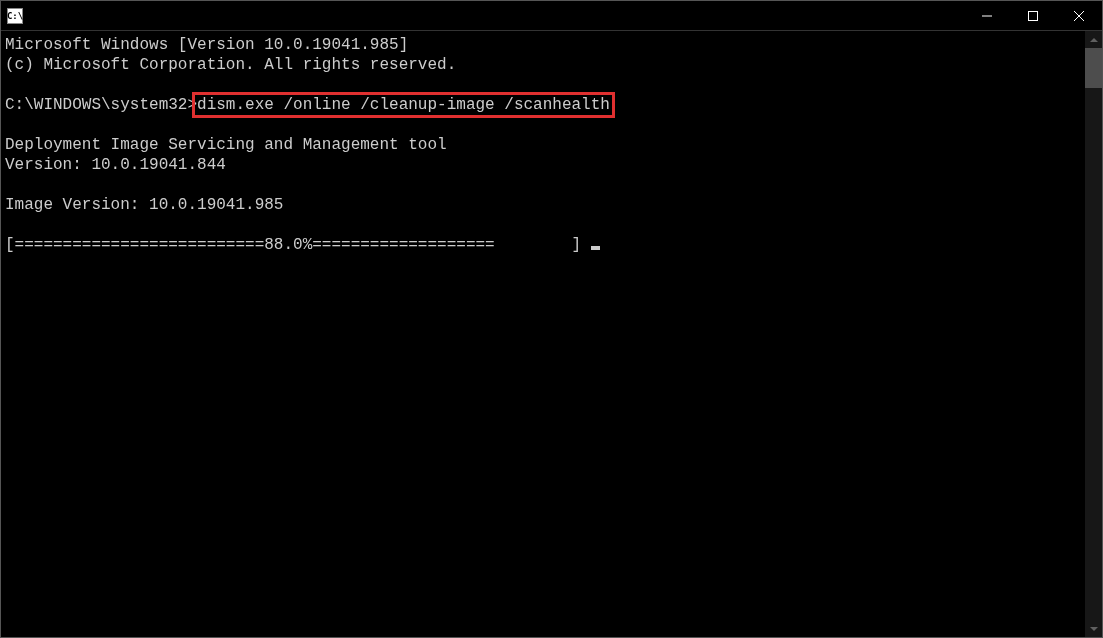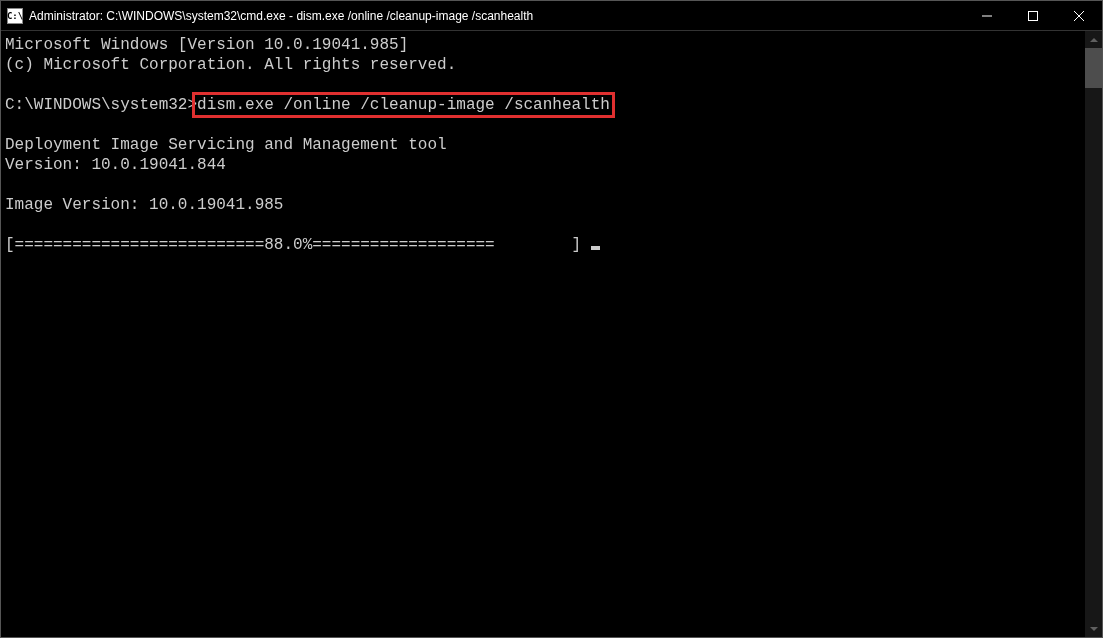--- a/index.html
+++ b/index.html
@@ -124,21 +124,20 @@
       vertical-align: baseline;
       margin-bottom: -1px;
     }
   </style>
 </head>
 <body>
 
 <div class="titlebar">
   <div class="titlebar-left">
     <span class="cmd-icon">C:\</span>
-    <span>Administrator: C:\WINDOWS\system32\cmd.exe - dism.exe  /online /cleanup-image /scanhealth</span>
   </div>
   <div class="titlebar-right">
     <div class="win-btn">
       <svg viewBox="0 0 10 10">
           <line x1="0" y1="5" x2="10" y2="5"></line>
         </svg>
     </div>
     <div class="win-btn">
       <svg viewBox="0 0 10 10">
           <rect x="0.5" y="0.5" width="9" height="9"></rect>

